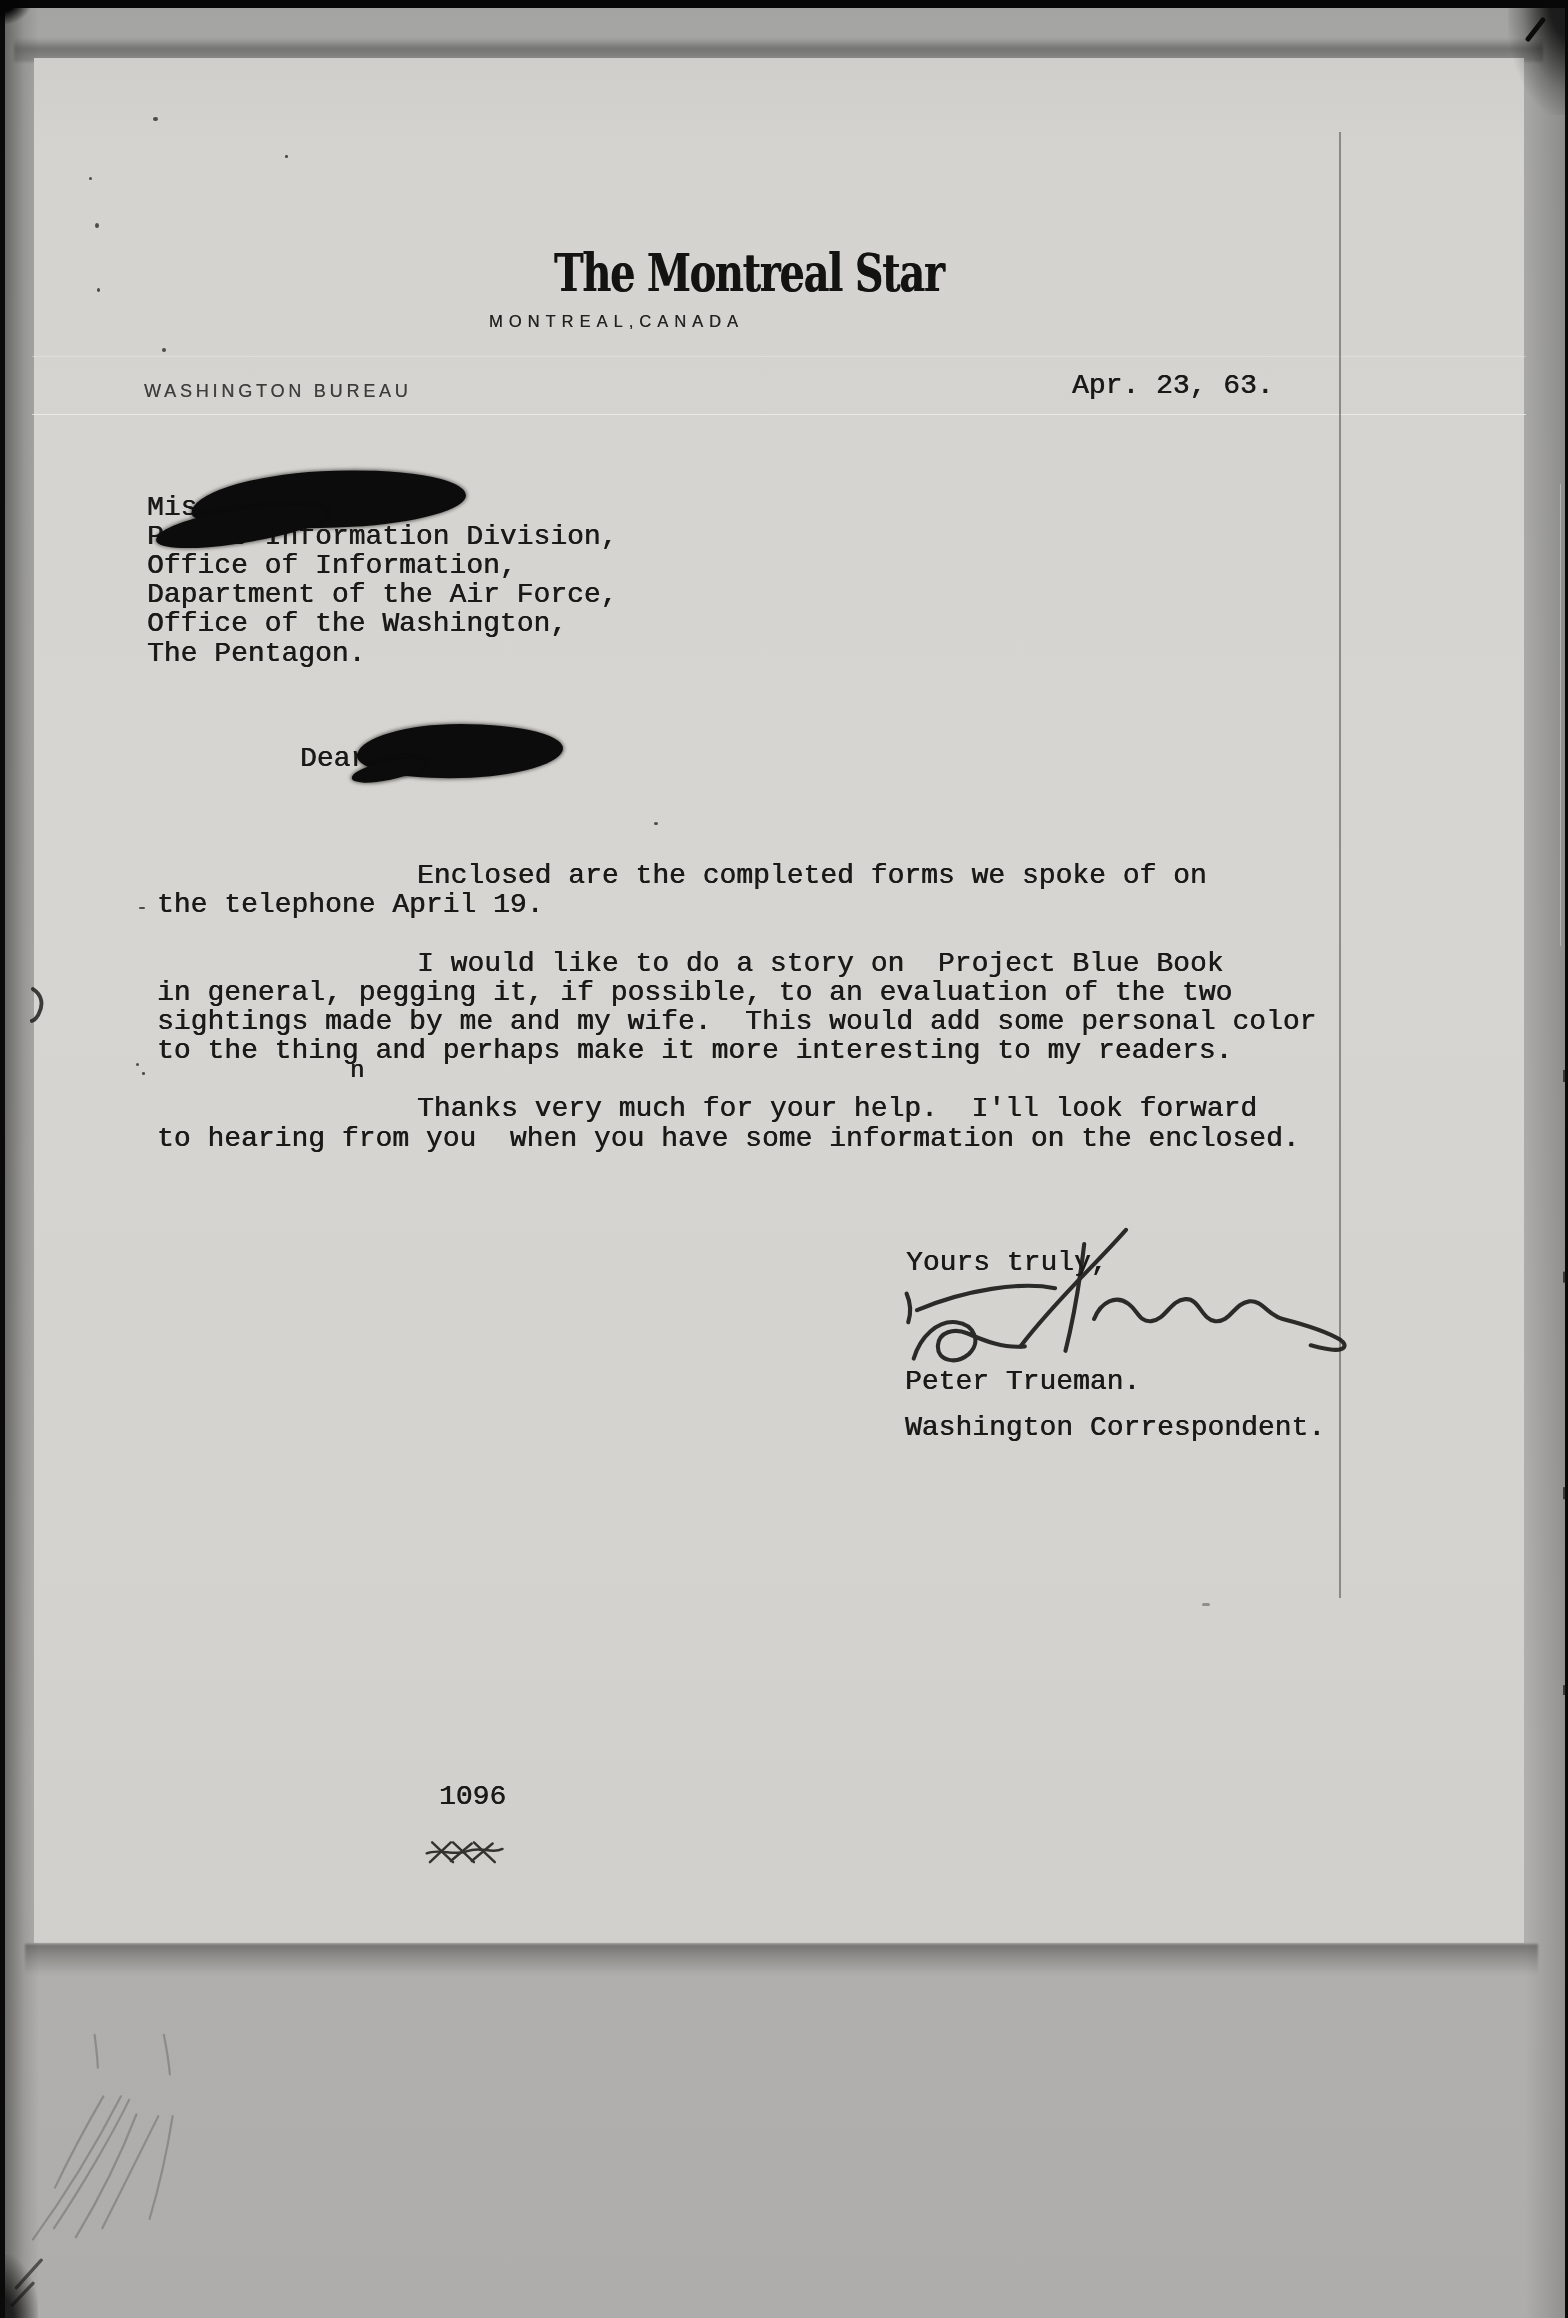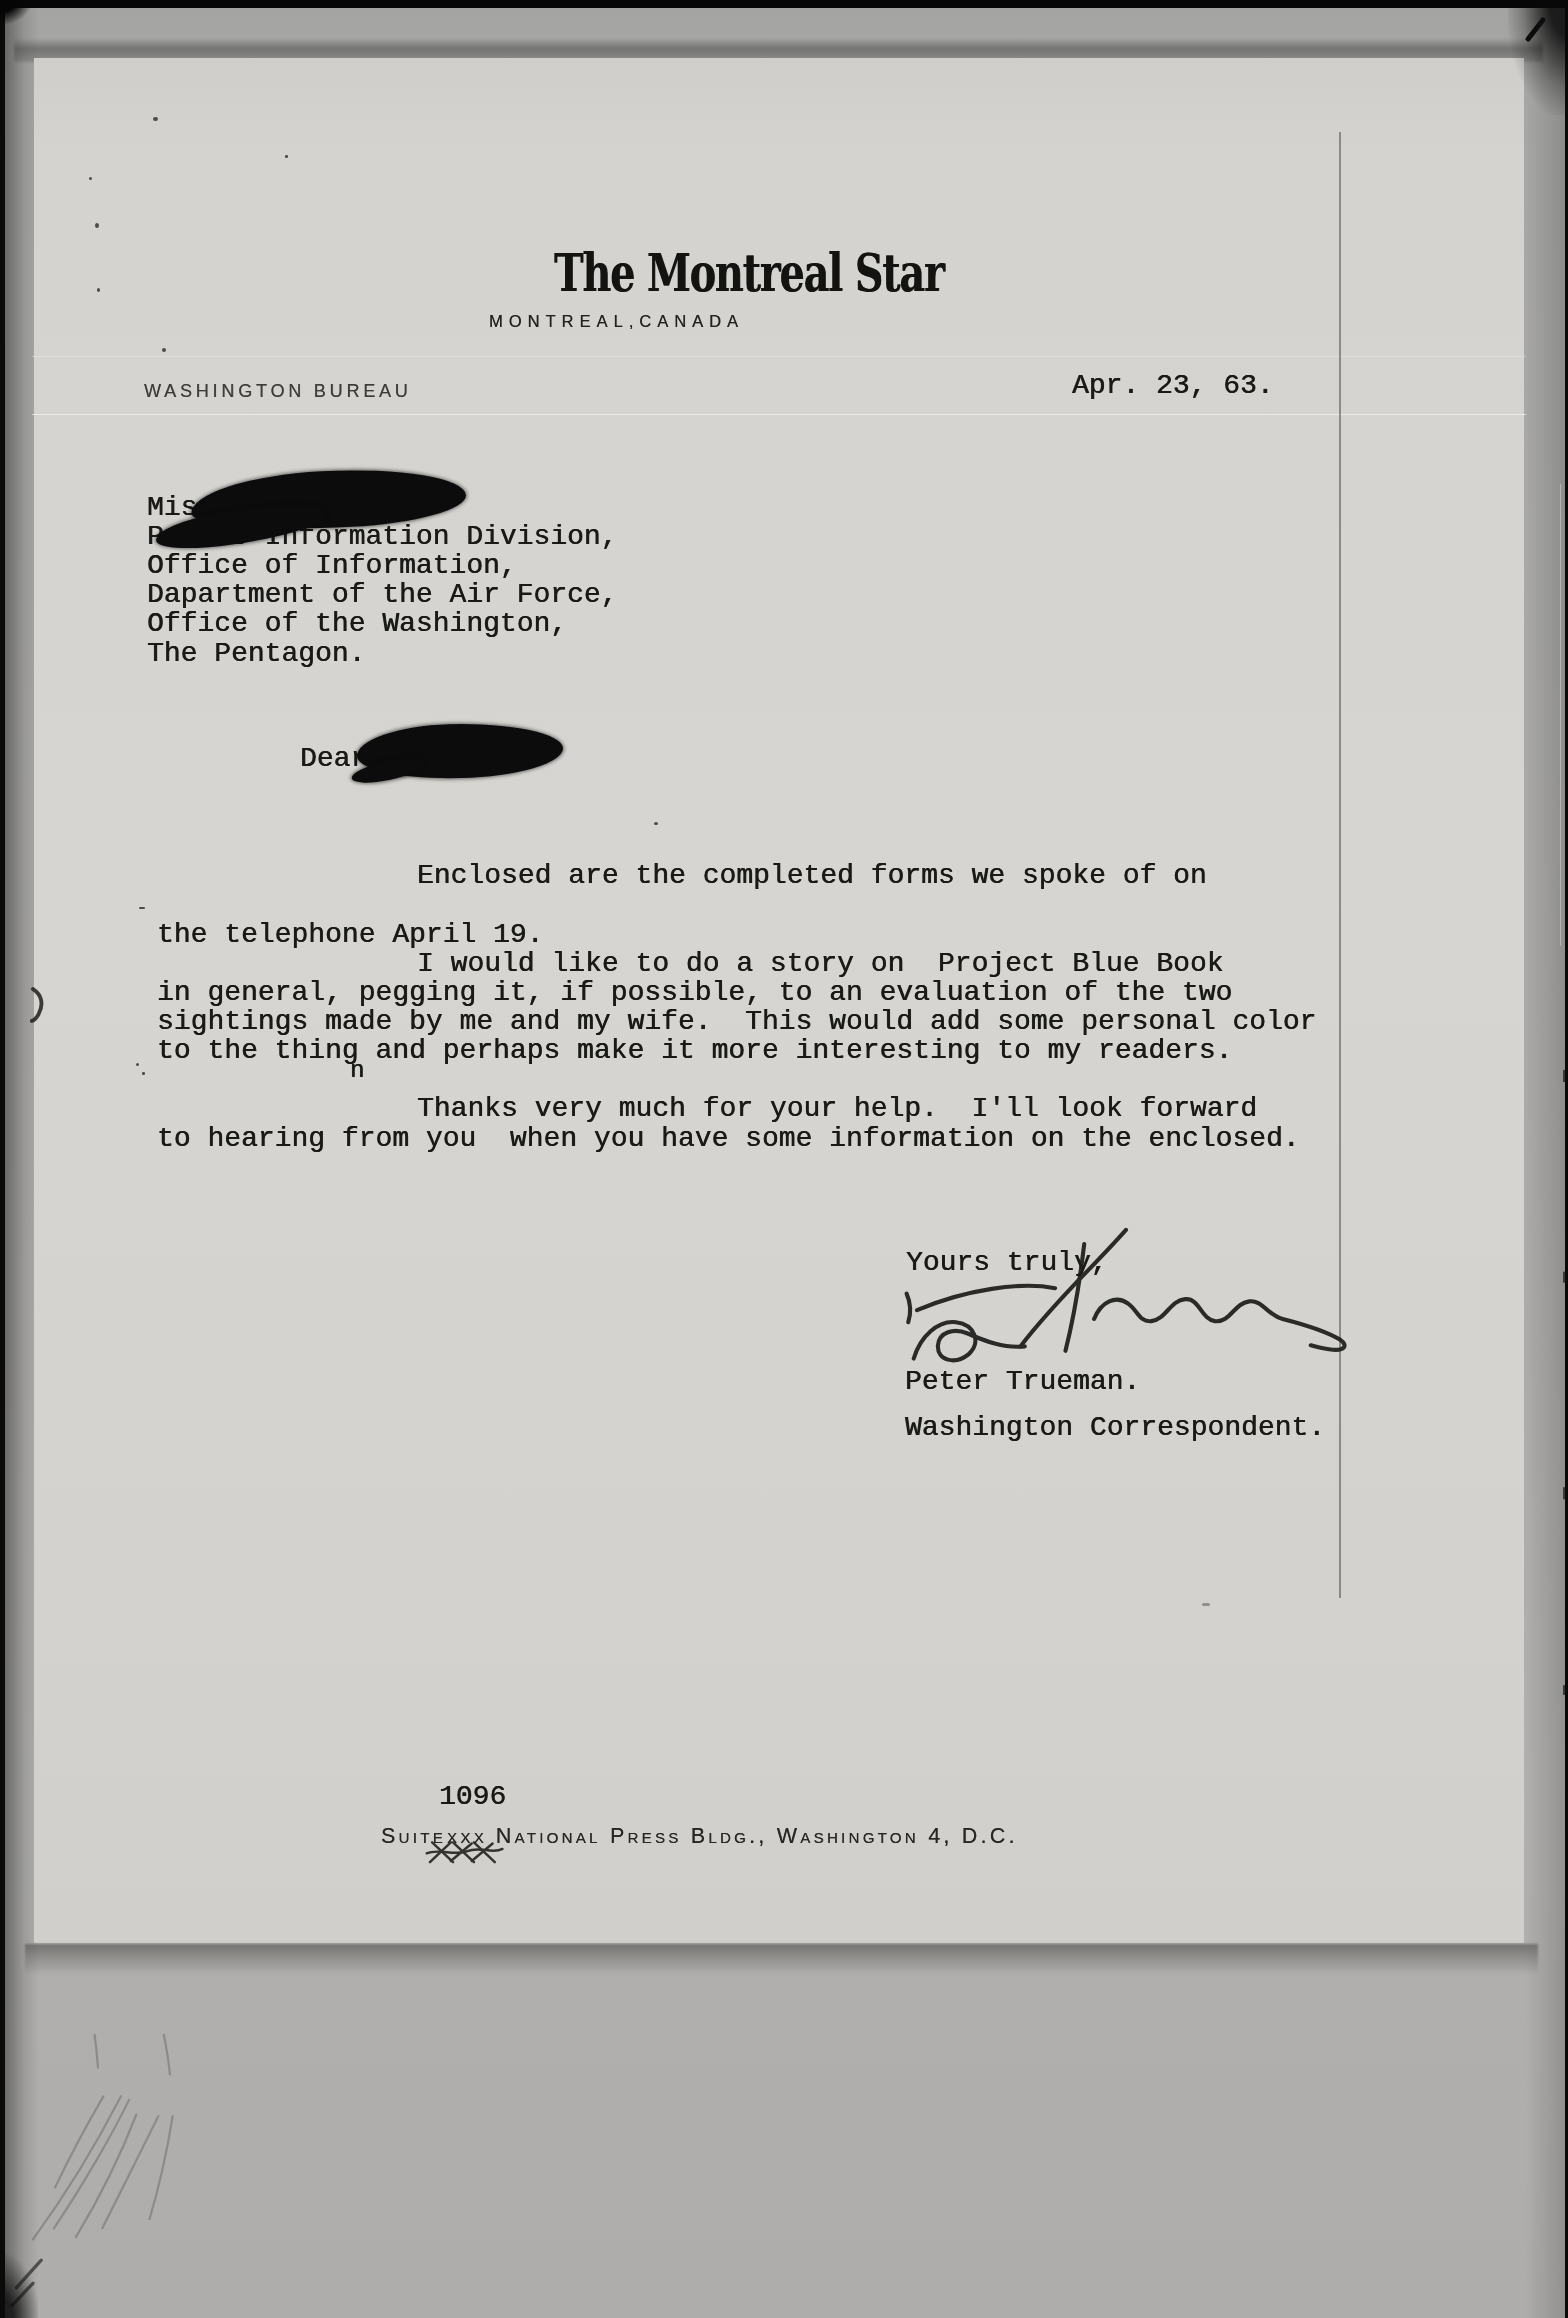--- a/index.html
+++ b/index.html
@@ -99,38 +99,37 @@
   </div>
   <div class="redaction red-a1"></div>
   <div class="redaction red-a2"></div>
 
   <div class="typed" style="left:300px;top:744px;">Dear</div>
   <div class="redaction red-b1"></div>
   <div class="redaction red-b2"></div>
 
   <div>
     <div class="typed" style="left:417px;top:861px;">Enclosed are the completed forms we spoke of on</div>
-    <div class="typed" style="left:157px;top:920px;text-align:right;">the telephone April 19.</div>
+    <div class="typed" style="left:157px;top:890px;text-align:right;">the telephone April 19.</div>
 
     <div class="typed" style="left:417px;top:949px;">I would like to do a story on  Project Blue Book</div>
     <div class="typed" style="left:157px;top:978px;">in general, pegging it, if possible, to an evaluation of the two</div>
     <div class="typed" style="left:157px;top:1007px;">sightings made by me and my wife.  This would add some personal color</div>
     <div class="typed" style="left:157px;top:1036px;">to the thing and perhaps make it more interesting to my readers.</div>
     <div class="typed" style="left:350px;top:1056px;font-size:24px;">n</div>
 
     <div class="typed" style="left:417px;top:1094px;">Thanks very much for your help.  I'll look forward</div>
     <div class="typed" style="left:157px;top:1124px;">to hearing from you  when you have some information on the enclosed.</div>
   </div>
 
   <div class="typed" style="left:906px;top:1248px;">Yours truly,</div>
   <div class="typed" style="left:905px;top:1367px;text-align:right;">Peter Trueman.</div>
   <div class="typed" style="left:905px;top:1413px;">Washington Correspondent.</div>
 
   <div class="typed" style="left:439px;top:1782px;">1096</div>
-  <div class="footer-line"><span>Suite</span><span class="struck">xxx</span><span>National Press Bldg., Washington 4, D.C.</span></div>
 
   <svg class="overlay-svg" viewBox="0 0 2852 4216" role="img" aria-label="Peter Trueman">
     <g stroke="#1c1c1a" stroke-width="7.5" fill="none" stroke-linecap="round" opacity=".92">
       <path d="M 1856 2448 C 1922 2362 1992 2300 2048 2236"></path>
       <path d="M 1649 2352 C 1656 2368 1657 2388 1652 2404"></path>
       <path d="M 1662 2470 C 1674 2430 1706 2400 1739 2404 C 1772 2408 1786 2440 1762 2462 C 1738 2482 1704 2474 1706 2446 C 1708 2422 1735 2414 1759 2424 C 1791 2438 1826 2452 1864 2448"></path>
       <path d="M 1668 2382 C 1757 2344 1857 2330 1919 2342"></path>
       <path d="M 1972 2262 C 1964 2330 1952 2400 1938 2456"></path>
       <path d="M 1990 2398 C 2003 2366 2030 2354 2052 2370 C 2070 2383 2072 2404 2094 2402 C 2122 2398 2128 2364 2156 2362 C 2182 2360 2184 2398 2210 2402 C 2238 2405 2244 2370 2272 2366 C 2296 2363 2304 2390 2333 2398 C 2372 2408 2412 2420 2438 2436 C 2452 2446 2446 2456 2424 2454 C 2410 2453 2396 2449 2384 2446"></path>
     </g>

